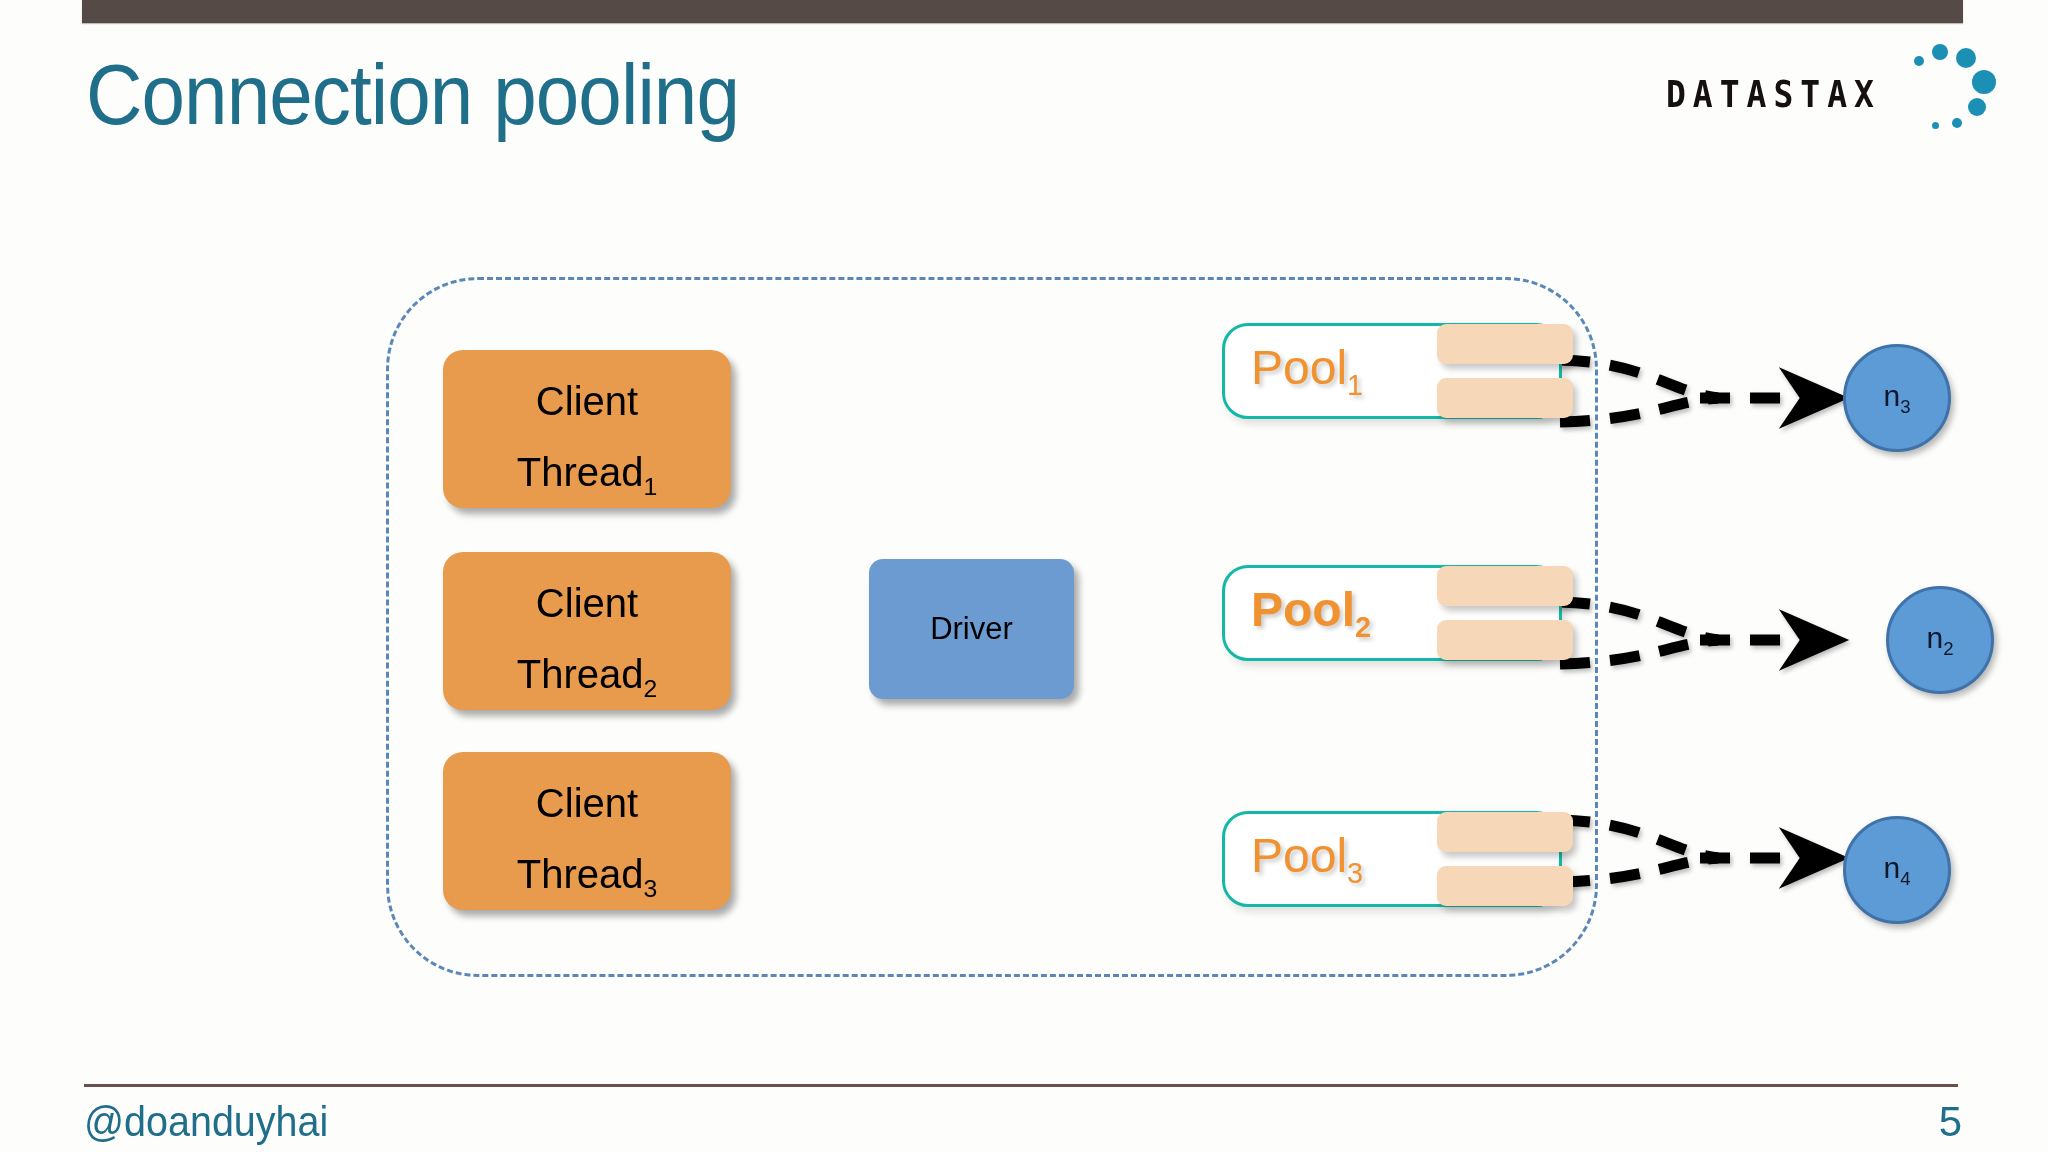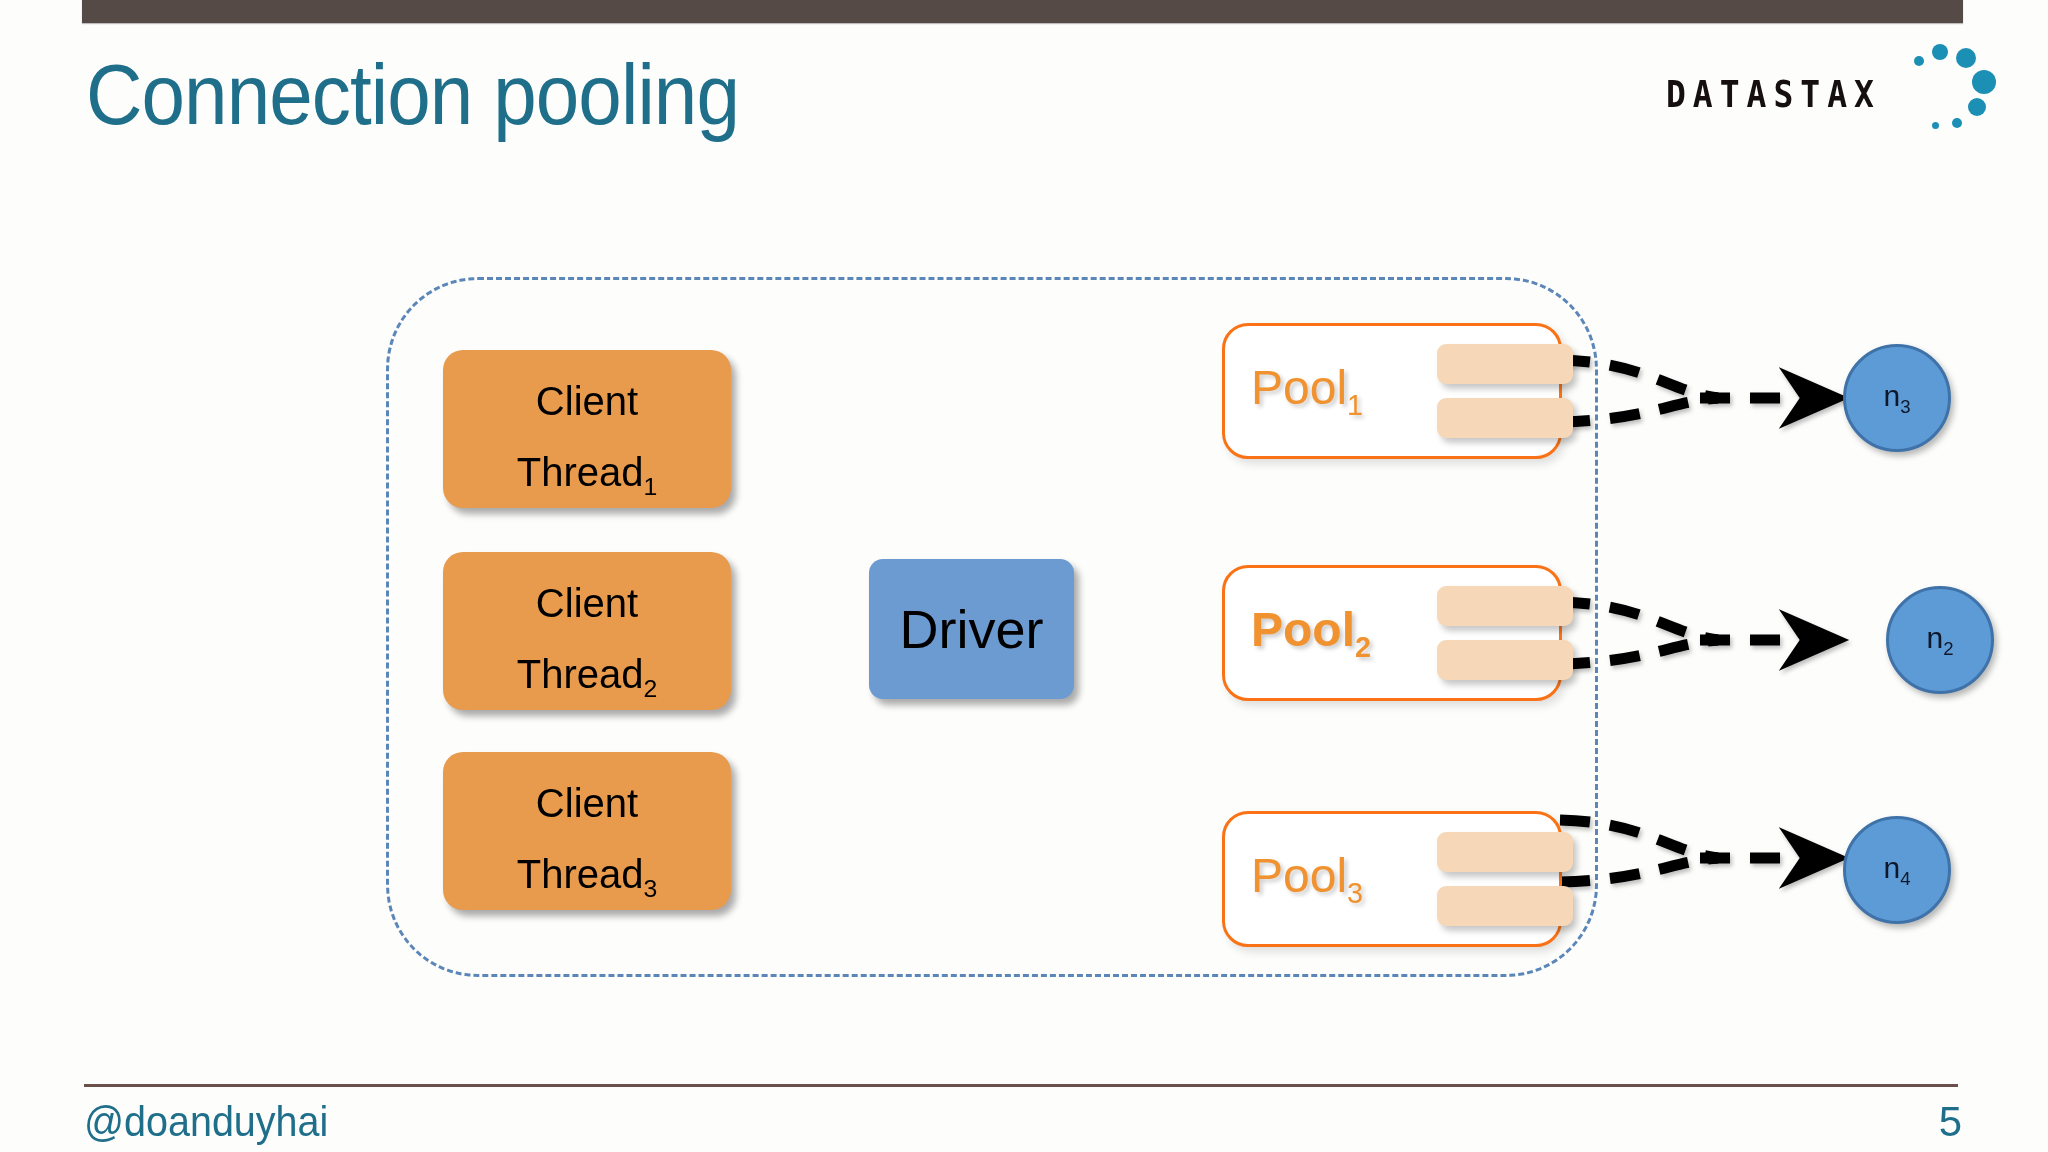--- a/index.html
+++ b/index.html
@@ -116,31 +116,31 @@
     top: 559px;
     width: 205px;
     height: 140px;
     background: #6c9bd2;
     border-radius: 14px;
     box-shadow: 5px 6px 7px rgba(0,0,0,0.33);
     display: flex;
     align-items: center;
     justify-content: center;
     color: #000000;
-    font-size: 54px;
+    font-size: 31px;
     font-family: "Liberation Sans", sans-serif;
   }
 
   
   .pool-box {
     position: absolute;
     width: 340px;
-    height: 136px;
+    height: 96px;
     background: #ffffff;
-    border: 3px solid #f97316;
+    border: 3px solid #14b8a6;
     border-radius: 26px;
     box-sizing: border-box;
     box-shadow: 4px 5px 8px rgba(0,0,0,0.12);
     display: flex;
     align-items: center;
   }
   .pool-label {
     position: absolute;
     left: 26px;
     top: 50%;

